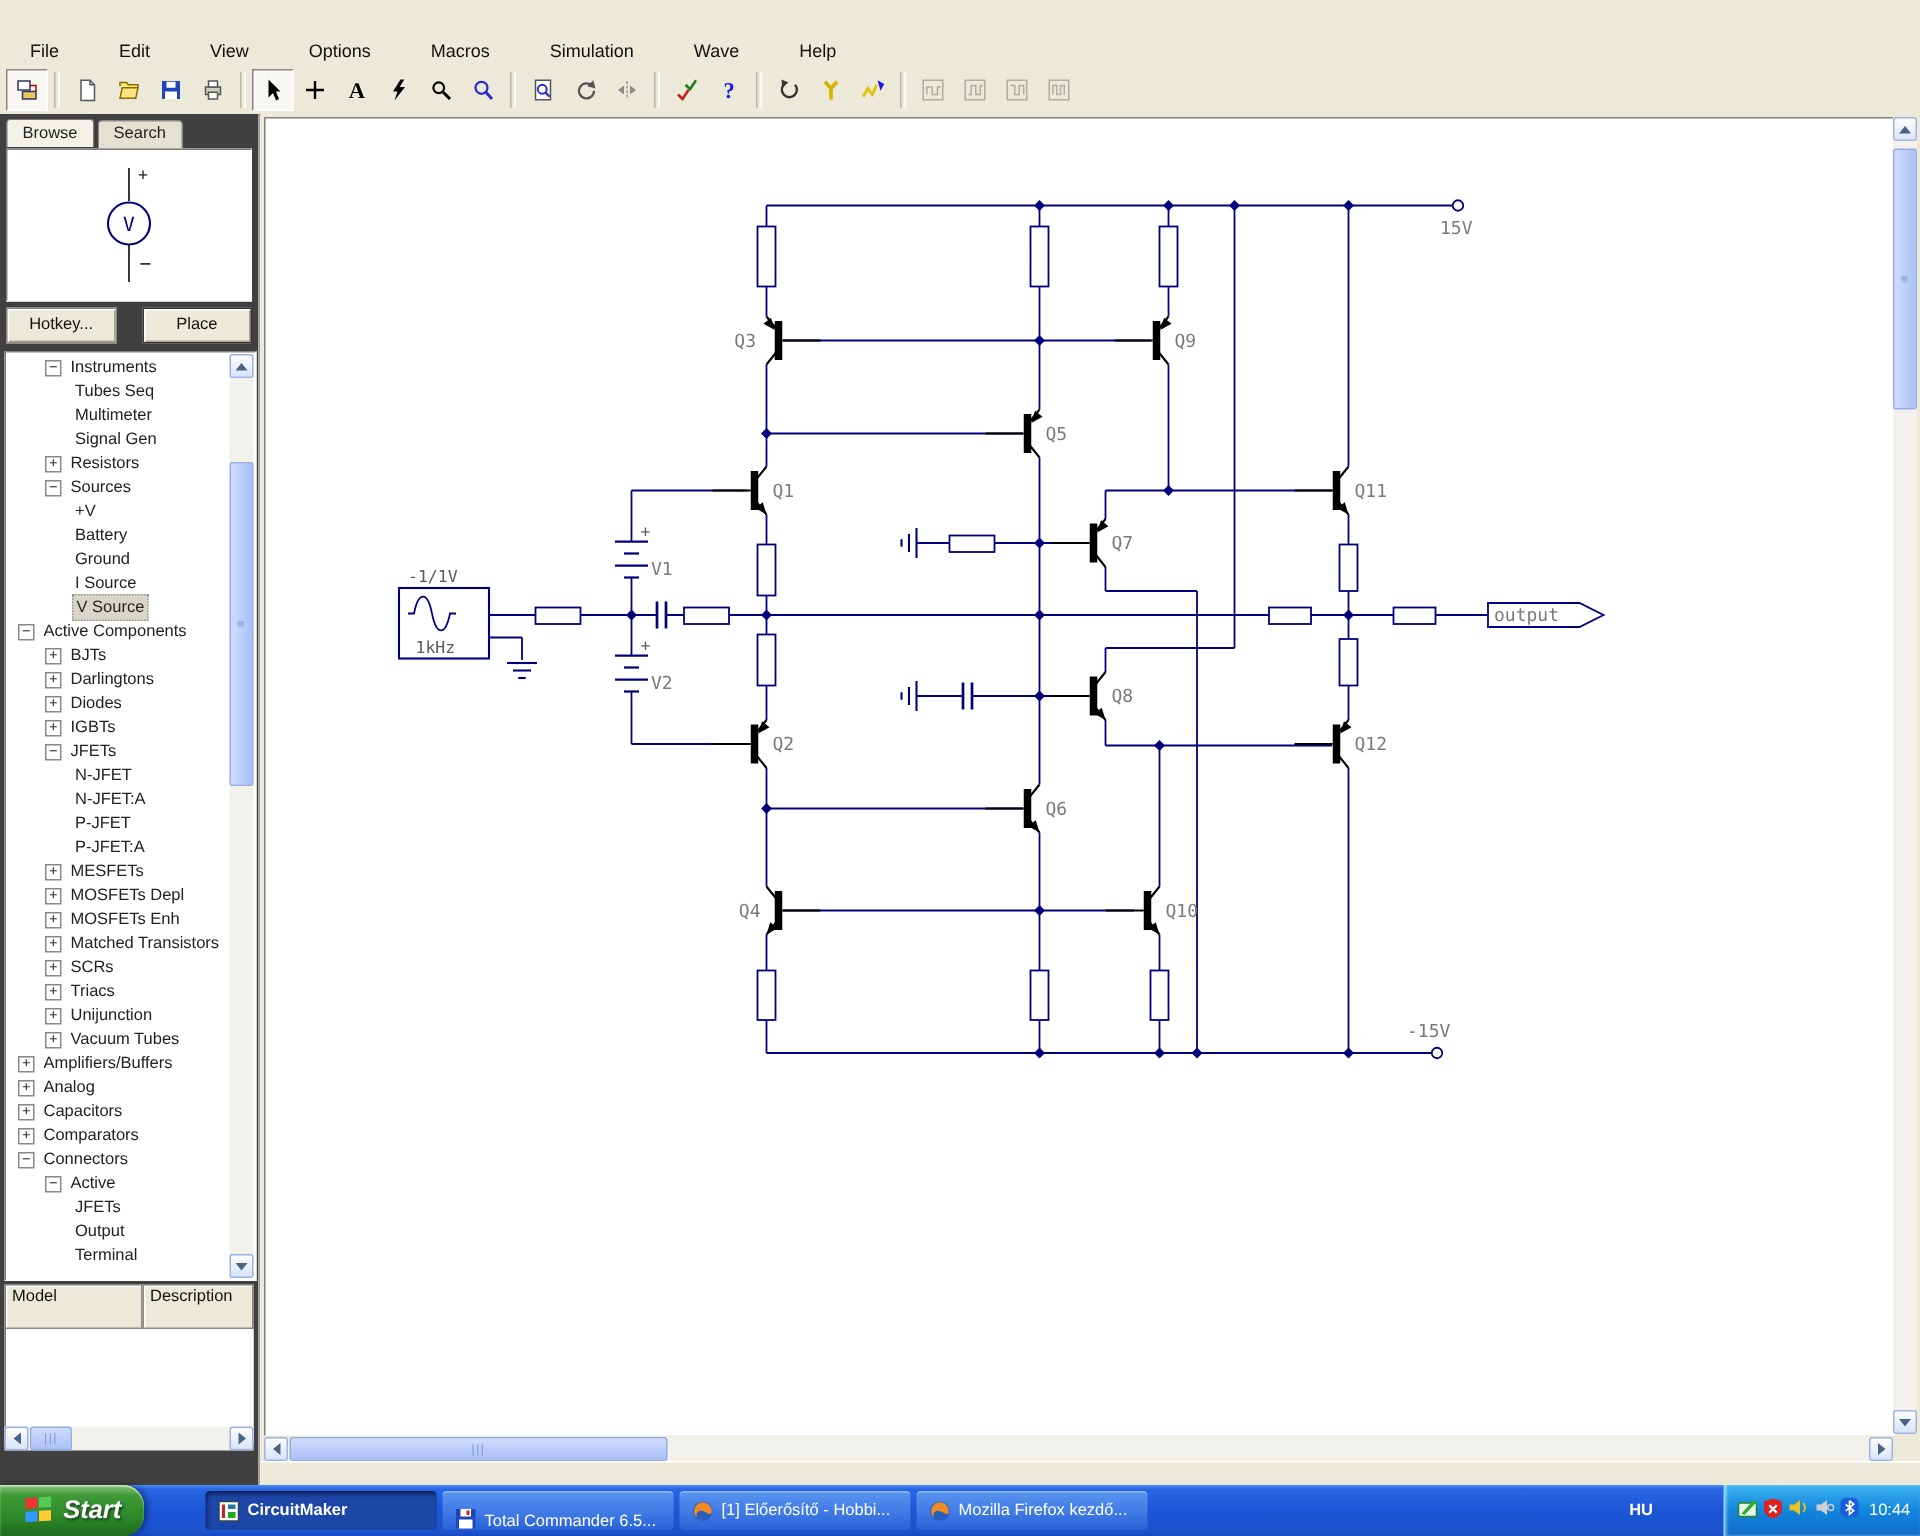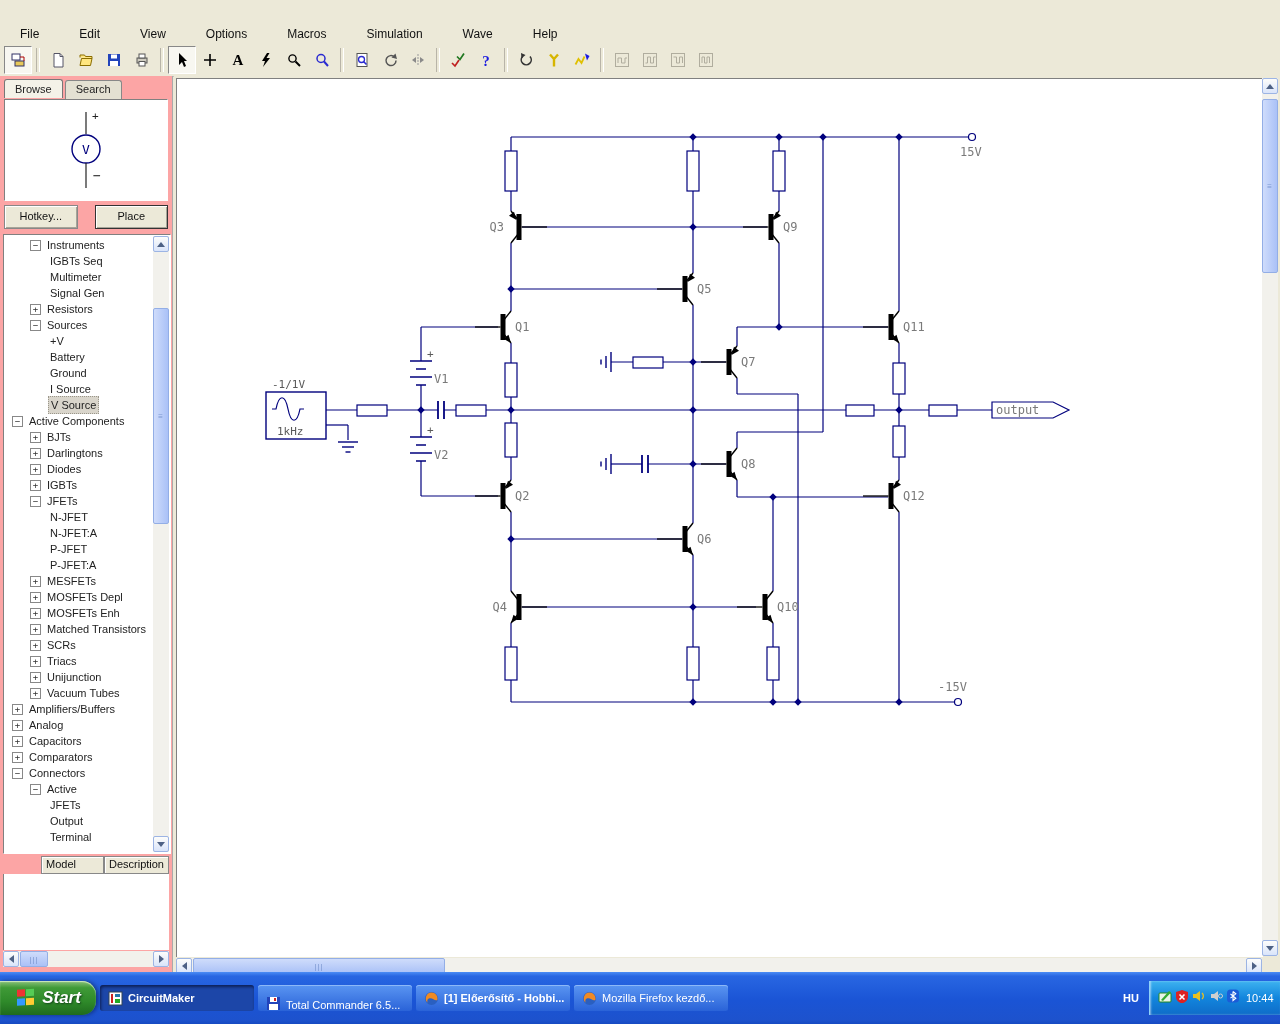--- a/index.html
+++ b/index.html
@@ -21,21 +21,21 @@
   #menubar{position:absolute;left:0;top:24px;right:0;height:20px;background:#ece9d8;
     border-bottom:1px solid #d8d4c8;display:flex;align-items:center;font-size:12px;color:#111;}
   .menu-item{padding:2px 20px;}
   #toolbar{position:absolute;left:0;top:44px;right:0;height:32px;background:#ece9d8;
     border-bottom:1px solid #c8c4b8;display:flex;align-items:center;padding-left:4px;}
   .tb-sep{width:2px;height:24px;margin:0 4px;border-left:1px solid #b8b4a8;border-right:1px solid #fff;}
   .tb-btn{width:26px;height:26px;display:flex;align-items:center;justify-content:center;border:1px solid transparent;}
   .tb-btn.pressed{border-top:1px solid #888;border-left:1px solid #888;border-bottom:1px solid #fff;
     border-right:1px solid #fff;background:#f8f7f1;}
   
-  #sidebar{position:absolute;left:0;top:76px;width:172px;bottom:34px;background:#fca5a5;
+  #sidebar{position:absolute;left:0;top:76px;width:172px;bottom:34px;background:#404040;
     border-right:1px solid #aaa;}
   .tabs{position:absolute;left:4px;top:4px;height:19px;display:flex;font-size:11px;}
   .tab{padding:2px 10px 0 10px;border:1px solid #888;border-bottom:none;border-radius:3px 3px 0 0;
     background:#e4e1d2;margin-right:2px;color:#222;}
   .tab.active{background:#f4f2e8;position:relative;top:-1px;padding-top:3px;border-color:#777;}
   .box3d{border-top:1px solid #808080;border-left:1px solid #808080;border-bottom:1px solid #fff;
     border-right:1px solid #fff;background:#fff;}
   #preview{position:absolute;left:4px;top:23px;width:162px;height:100px;display:flex;
     align-items:center;justify-content:center;}
   #btnrow{position:absolute;left:4px;top:129px;width:164px;height:24px;display:flex;gap:17px;}
@@ -59,38 +59,38 @@
   .sb-thumb{position:absolute;background:linear-gradient(90deg,#cfdcfb,#aac1f7);
     border:1px solid #93aee6;border-radius:2px;box-sizing:border-box;}
   .sb-thumb.h{background:linear-gradient(180deg,#cfdcfb,#aac1f7);}
   .grip{position:absolute;left:50%;top:50%;transform:translate(-50%,-50%);color:#7b96cf;font-size:8px;letter-spacing:1px;}
   .tri{width:0;height:0;}
   .tri.up{border-left:4px solid transparent;border-right:4px solid transparent;border-bottom:5px solid #4d6185;}
   .tri.down{border-left:4px solid transparent;border-right:4px solid transparent;border-top:5px solid #4d6185;}
   .tri.left{border-top:4px solid transparent;border-bottom:4px solid transparent;border-right:5px solid #4d6185;}
   .tri.right{border-top:4px solid transparent;border-bottom:4px solid transparent;border-left:5px solid #4d6185;}
   #modelpanel{position:absolute;left:3px;top:780px;width:166px;height:188px;}
-  #modelhead{display:flex;height:18px;font-size:11px;margin-left:38px;}
+  #modelhead{display:flex;height:30px;font-size:11px;}
   .colhead{background:#ece9d8;border:1px solid #888;box-shadow:inset 1px 1px 0 #fff;
     padding:1px 4px;box-sizing:border-box;color:#111;}
   #modelbody{background:#fff;height:76px;border-left:1px solid #808080;border-right:1px solid #fff;}
   
   #canvasarea{position:absolute;left:174px;top:76px;right:0;bottom:34px;background:#ece9d8;}
   #schem{position:absolute;left:2px;top:2px;width:1086px;height:878px;background:#fff;
     border-top:1px solid #808080;border-left:1px solid #808080;}
   #vscroll{top:2px;height:878px;right:2px;}
   #hscroll{left:2px;top:882px;width:1086px;}
   #statusstrip{position:absolute;left:0;top:898px;right:0;height:16px;background:#ece9d8;
     border-top:1px solid #fff;}
   svg text.lbl{font-family:"DejaVu Sans Mono",monospace;font-size:12px;fill:#7a7a7a;}
   svg text.lbl2{font-family:"DejaVu Sans Mono",monospace;font-size:11px;fill:#5a5a5a;}
   
-  #taskbar{position:absolute;left:0;bottom:0;right:0;height:52px;
+  #taskbar{position:absolute;left:0;bottom:0;right:0;height:34px;
     background:linear-gradient(180deg,#4a8cf5 0%,#2866e2 8%,#1a54d5 55%,#1d52cd 92%,#164ac2 100%);
-    display:flex;align-items:center;}
+    display:flex;align-items:center;gap:37px;}
   #startbtn{height:34px;width:96px;border-radius:0 14px 14px 0;
     background:linear-gradient(180deg,#8cc27c 0%,#3f9a37 20%,#2f8a2a 60%,#1f6b1e 100%);
     box-shadow:inset 0 1px 1px #cfe8c0, 2px 0 4px rgba(0,0,0,.4);
     display:flex;align-items:center;justify-content:center;gap:5px;color:#fff;
     font-size:17px;font-weight:bold;font-style:italic;text-shadow:1px 1px 2px #14421a;}
   .taskbtn{height:26px;margin-left:4px;border-radius:3px;display:flex;align-items:center;gap:5px;
     padding:0 8px;background:linear-gradient(180deg,#5a95f2,#2a63d8);box-shadow:inset 0 1px 0 #8db8f8;
     color:#fff;font-size:11px;white-space:nowrap;overflow:hidden;}
   .taskbtn.active{background:#1c46a8;box-shadow:inset 1px 2px 3px rgba(0,0,20,.55);font-weight:bold;}
   .tb-ico{width:15px;height:15px;flex:none;display:inline-block;}
@@ -283,21 +283,21 @@
     </div>
     <div id="treewrap" class="box3d">
       <div id="treerows" style="position:absolute;left:2px;top:2px;right:17px;">
           <div class="treerow">
             <span style="width: 24px; flex: 0 0 auto;"></span>
             <span class="expander">−</span>
             <span class="treelabel">Instruments</span>
           </div>
           <div class="treerow">
             <span style="width: 42px; flex: 0 0 auto;"></span>
-            <span class="treelabel">IGBTs Seq</span>
+            <span class="treelabel">Tubes Seq</span>
           </div>
           <div class="treerow">
             <span style="width: 42px; flex: 0 0 auto;"></span>
             <span class="treelabel">Multimeter</span>
           </div>
           <div class="treerow">
             <span style="width: 42px; flex: 0 0 auto;"></span>
             <span class="treelabel">Signal Gen</span>
           </div>
           <div class="treerow">
@@ -760,21 +760,21 @@
         </div>
         <div class="taskbtn" style="width: 138px; align-items: flex-end;">
           <svg class="tb-ico" viewBox="0 0 15 15">
             <rect x="1" y="1" width="13" height="13" fill="#24b"></rect>
             <rect x="4" y="1" width="7" height="5" fill="#fff"></rect>
             <rect x="3" y="8" width="9" height="6" fill="#fff"></rect>
             <rect x="8" y="2" width="2" height="3" fill="#c22"></rect>
           </svg>
           <span>Total Commander 6.5...</span>
         </div>
-        <div class="taskbtn" style="width: 138px; font-weight: bold;">
+        <div class="taskbtn" style="width: 138px;">
           <svg class="tb-ico" viewBox="0 0 15 15">
             <circle cx="7.5" cy="7.5" r="6.5" fill="#2a5fc0"></circle>
             <path d="M7.5 1.5a6 6 0 0 1 5.8 7.5c-2.5 1.5-5-3-8.5-1.5-1.5.7-2 3-1 4.5A6 6 0 0 1 7.5 1.5z" fill="#f08a24"></path>
           </svg>
           <span>[1] Előerősítő - Hobbi...</span>
         </div>
         <div class="taskbtn" style="width: 138px;">
           <svg class="tb-ico" viewBox="0 0 15 15">
             <circle cx="7.5" cy="7.5" r="6.5" fill="#2a5fc0"></circle>
             <path d="M7.5 1.5a6 6 0 0 1 5.8 7.5c-2.5 1.5-5-3-8.5-1.5-1.5.7-2 3-1 4.5A6 6 0 0 1 7.5 1.5z" fill="#f08a24"></path>

